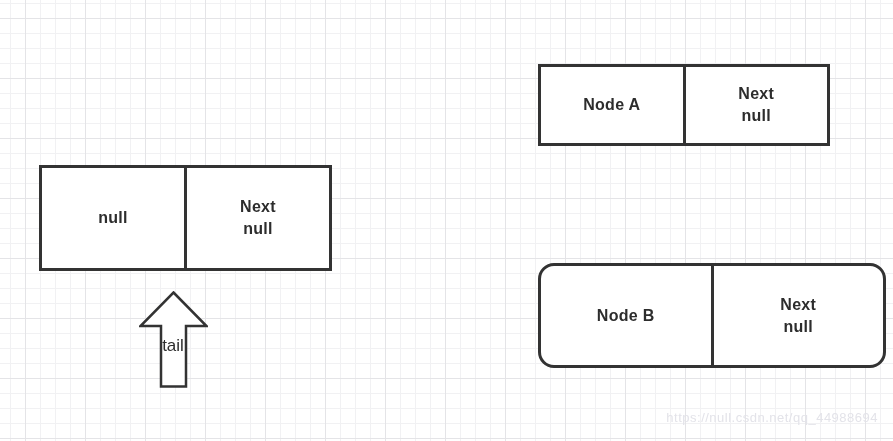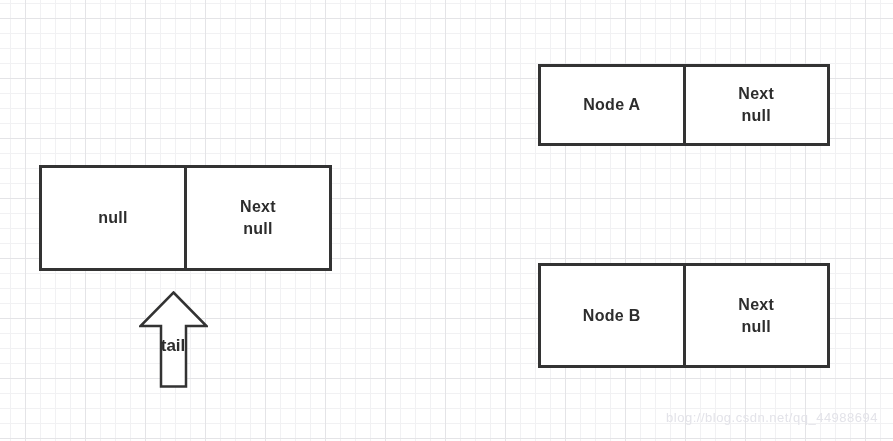--- a/index.html
+++ b/index.html
@@ -40,37 +40,37 @@
     color: #2d2d2d;
     white-space: pre-line;
     line-height: 22px;
     letter-spacing: 0.3px;
   }
   .node-box .cell.data-cell {
     border-right: 3px solid #333333;
   }
   .tail-box  { left: 39px;  top: 165px; width: 293px; height: 106px; }
   .node-a    { left: 538px; top: 64px;  width: 292px; height: 82px; }
-  .node-b    { left: 538px; top: 263px; width: 292px; height: 105px; }
+  .node-b    { left: 538px; top: 263px; width: 348px; height: 105px; border-radius: 16px; }
 
   .tail-arrow {
     position: absolute;
     left: 139px;
     top: 291px;
     width: 69px;
     height: 97px;
   }
   .tail-label {
     position: absolute;
     left: 153px;
     top: 336px;
     width: 40px;
     text-align: center;
     font-size: 17px;
-    font-weight: 700;
+    font-weight: 400;
     color: #2d2d2d;
     line-height: 19px;
   }
   .watermark {
     position: absolute;
     right: 15px;
     top: 410px;
     font-size: 13px;
     letter-spacing: 0.5px;
     color: #e3e3e9;
@@ -100,15 +100,15 @@
     <div class="cell next-cell">Next
 null</div>
   </div>
 
   <svg class="tail-arrow" viewBox="0 0 69 97" xmlns="http://www.w3.org/2000/svg">
     <polygon points="34.5,1.5 67.5,35 47,35 47,95.5 22,95.5 22,35 1.5,35" fill="#ffffff" stroke="#333333" stroke-width="2.5" stroke-linejoin="miter"></polygon>
   </svg>
 
   <div class="tail-label">tail</div>
 
-  <div class="watermark">blog://blog.csdn.net/qq_44988694</div>
+  <div class="watermark">https://null.csdn.net/qq_44988694</div>
 
 </div>
 
 </body></html>

